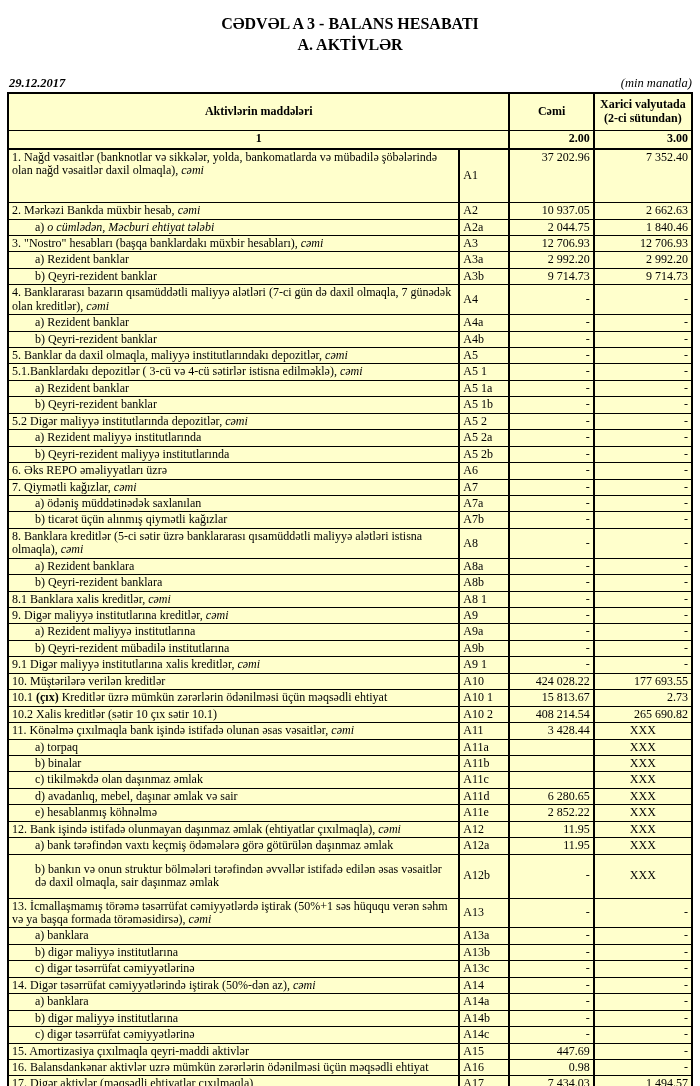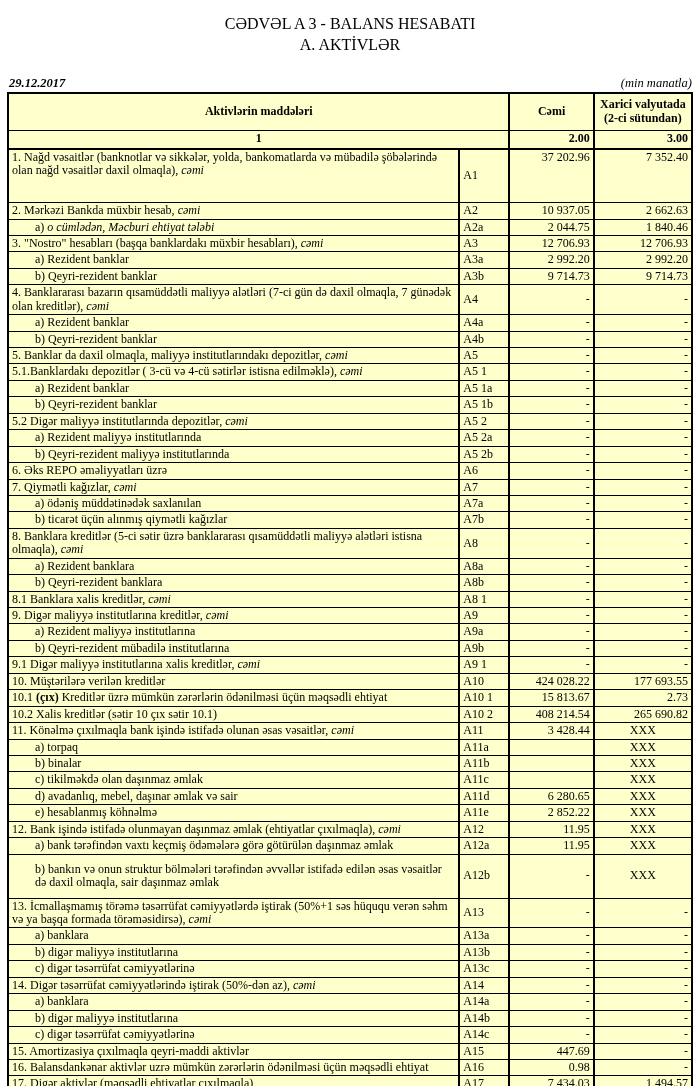--- a/index.html
+++ b/index.html
@@ -10,21 +10,21 @@
     font-family: "Liberation Serif", "DejaVu Serif", serif;
   }
   .page {
     width: 700px;
     min-height: 1086px;
     background: #ffffff;
     box-sizing: border-box;
   }
   .title-block {
     text-align: center;
-    font-weight: normal;
+    font-weight: bold;
     font-size: 16px;
     line-height: 1.3;
     padding-top: 14px;
   }
   .meta-row {
     display: flex;
     justify-content: space-between;
     align-items: flex-end;
     margin: 20px 8px 1px 9px;
     font-size: 12.5px;

